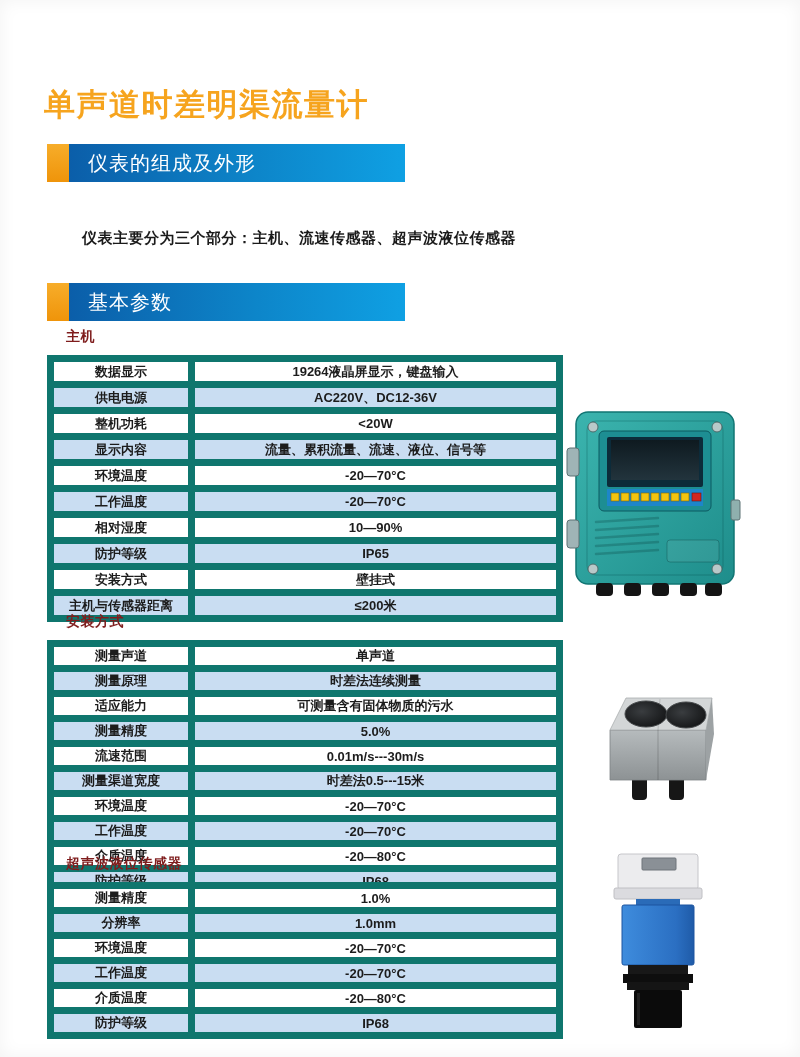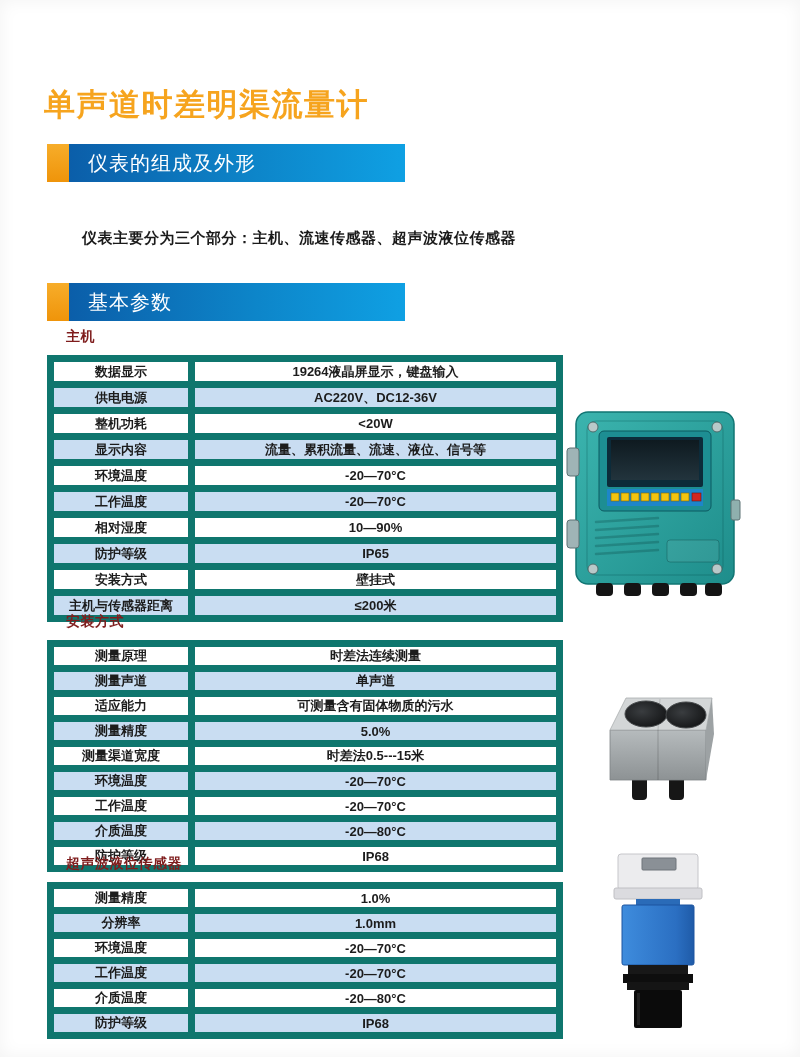--- a/index.html
+++ b/index.html
@@ -118,34 +118,38 @@
   </table>
 
   <h2 class="sec-title" style="top:613px;">安装方式</h2>
   <table class="spec t-velocity" style="top:640px;">
     <colgroup>
         <col class="c1">
         <col>
       </colgroup>
     <tbody>
         <tr>
+          <td>测量声道</td>
+          <td>单声道</td>
+        </tr>
+        <tr>
           <td>测量原理</td>
           <td>时差法连续测量</td>
         </tr>
         <tr>
-          <td>测量声道</td>
-          <td>单声道</td>
-        </tr>
-        <tr>
           <td>适应能力</td>
           <td>可测量含有固体物质的污水</td>
         </tr>
         <tr>
           <td>测量精度</td>
           <td>5.0%</td>
+        </tr>
+        <tr>
+          <td>流速范围</td>
+          <td>0.01m/s---30m/s</td>
         </tr>
         <tr>
           <td>测量渠道宽度</td>
           <td>时差法0.5---15米</td>
         </tr>
         <tr>
           <td>环境温度</td>
           <td>-20—70°C</td>
         </tr>
         <tr>

